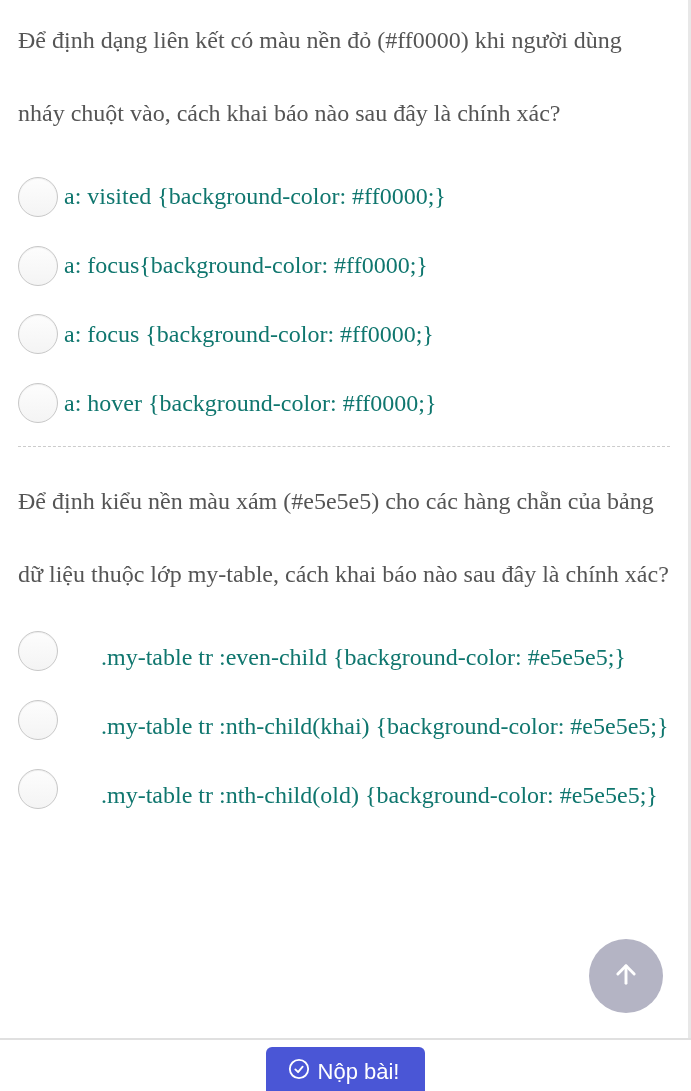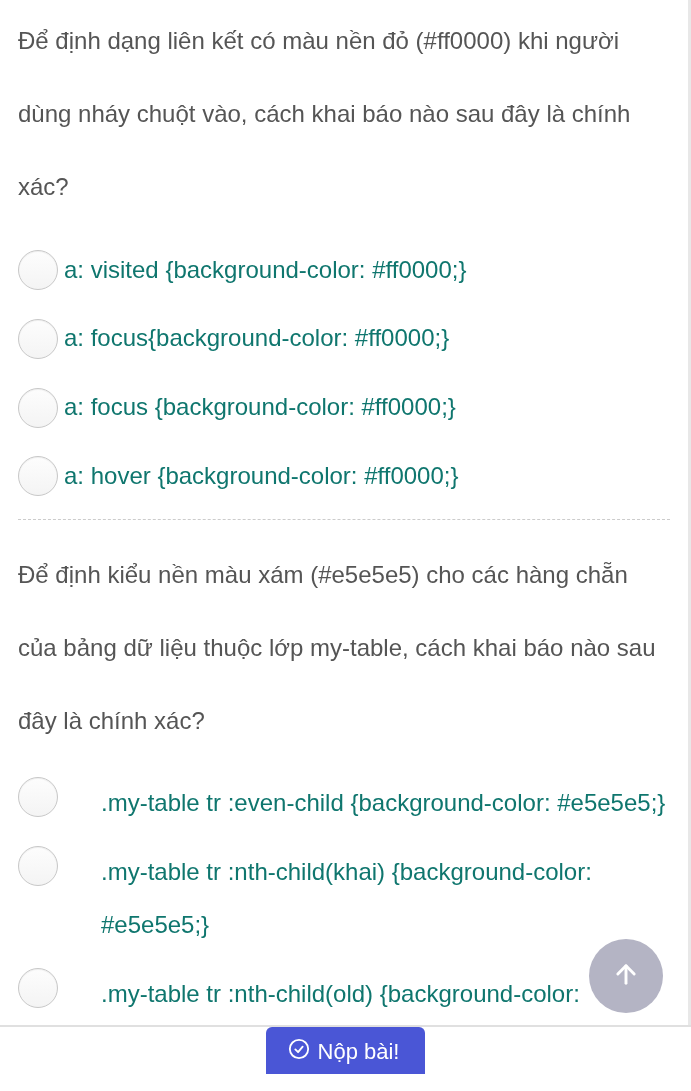--- a/index.html
+++ b/index.html
@@ -10,20 +10,21 @@
       width: 691px;
       height: 1091px;
       position: relative;
       overflow: hidden;
     }
     .content {
       padding: 4px 18px 0 18px;
       height: 1040px;
       overflow: hidden;
       border-right: 3px solid #e8e8e8;
+      font-family: Liberation Serif, serif;
     }
     .question-block { margin-bottom: 0; }
     .question-text {
       font-size: 24px;
       color: #555;
       line-height: 3.05;
       margin-bottom: 20px;
     }
     .options { }
     .option {
@@ -71,26 +72,26 @@
       align-items: center;
       justify-content: center;
       color: #fff;
     }
     .scroll-top svg { width: 28px; height: 28px; }
     .footer-bar {
       position: absolute;
       left: 0;
       bottom: 0;
       width: 100%;
-      height: 66px;
+      height: 53px;
       border-top: 2px solid #e0e0e0;
       background: #fff;
       display: flex;
       justify-content: center;
-      align-items: flex-start;
+      align-items: center;
       overflow: hidden;
     }
     .submit-btn {
       background: #4a56d6;
       color: #fff;
       border: none;
       border-radius: 6px 6px 0 0;
       padding: 11px 26px 8px 22px;
       font-size: 22px;
       display: flex;

